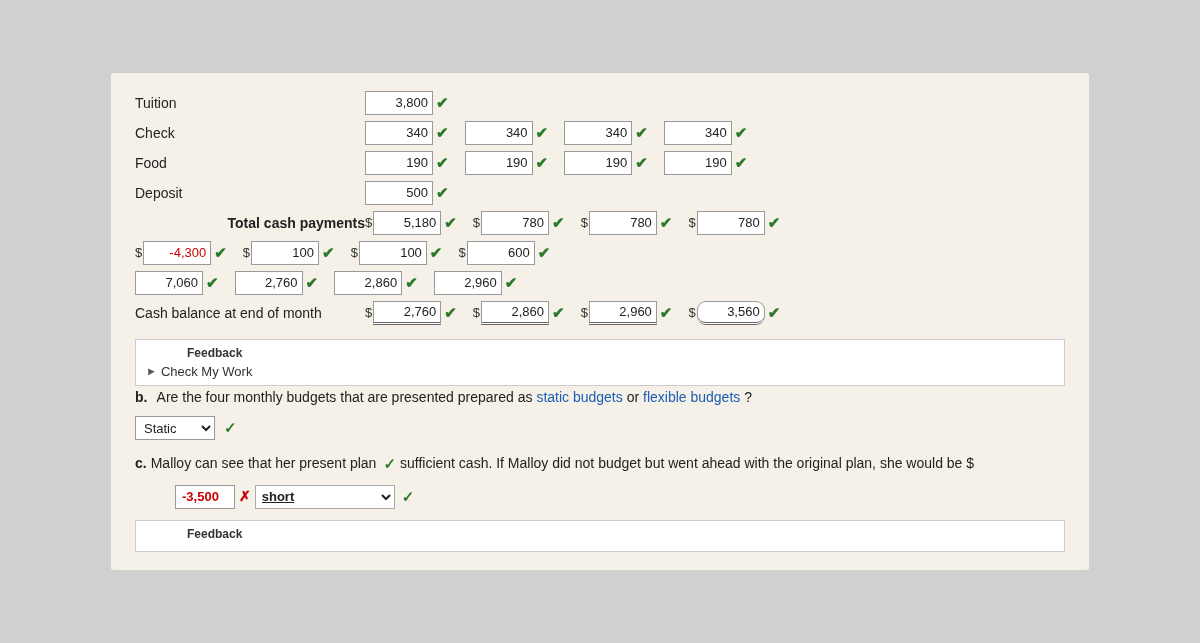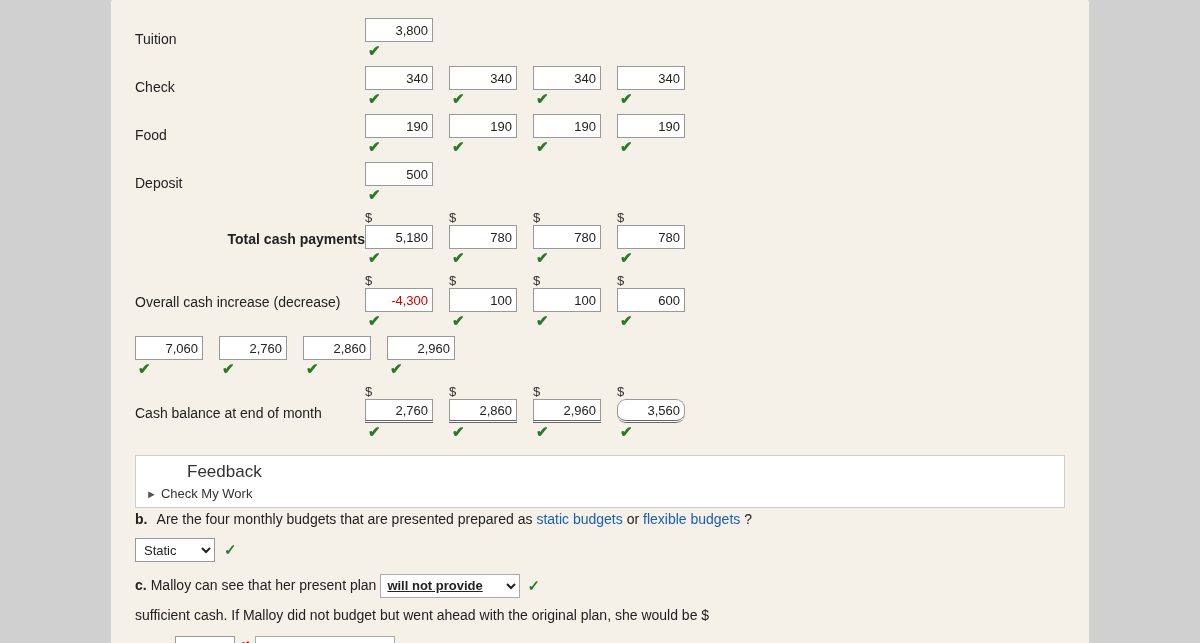--- a/index.html
+++ b/index.html
@@ -23,22 +23,22 @@
       align-items: center;
       margin-bottom: 6px;
     }
     .label {
       width: 230px;
       font-size: 14px;
       color: #222;
     }
     .input-cell {
       display: flex;
+      align-items: center;
       margin-right: 6px;
-      flex-direction: column;
     }
     .dollar-sign {
       font-size: 13px;
       color: #333;
       margin-right: 1px;
     }
     input[type="text"] {
       width: 68px;
       height: 24px;
       border: 1px solid #999;
@@ -62,23 +62,23 @@
       align-items: center;
       margin-right: 10px;
     }
     .feedback-section {
       margin-top: 14px;
       border: 1px solid #ccc;
       background: #fff;
       padding: 6px 10px;
     }
     .feedback-label {
-      font-size: 17px;
+      font-size: 12px;
       color: #333;
-      font-weight: normal;
+      font-weight: bold;
       margin-bottom: 4px;
       padding-left: 41px;
     }
     .check-my-work {
       font-size: 13px;
       color: #333;
       cursor: pointer;
       display: flex;
       align-items: center;
       gap: 4px;
@@ -270,21 +270,20 @@
         </div>
         <div class="col-group">
           <div class="input-cell">
             <span class="dollar-sign">$</span>
             <input type="text" value="780" style="">
             <span class="check-green">✔</span>
           </div>
         </div>
       </div>
       <div class="row">
-        <div class="label">Overall cash increase (decrease)</div>
         <div class="col-group">
           <div class="input-cell">
             <span class="dollar-sign">$</span>
             <input type="text" class="negative" value="-4,300" style="">
             <span class="check-green">✔</span>
           </div>
         </div>
         <div class="col-group">
           <div class="input-cell">
             <span class="dollar-sign">$</span>
@@ -392,24 +391,20 @@
         <option>Flexible</option>
       </select>
       <span class="check-green">✓</span>
     </div>
   </div>
 
   <div class="section-c">
     <div class="c-row">
       <span style="font-weight:bold;">c.</span>
       <span>Malloy can see that her present plan</span>
-      <select class="inline-select">
-        <option>will not provide</option>
-        <option>will provide</option>
-      </select>
       <span class="check-green">✓</span>
       <span> sufficient cash. If Malloy did not budget but went ahead with the original plan, she would be $</span>
     </div>
     <div class="c-row">
       <span class="value-box" style="color:#cc0000; margin-left: 40px;">-3,500</span>
       <span class="x-mark">✗</span>
       <select class="inline-select">
         <option>short</option>
         <option>over</option>
       </select>

